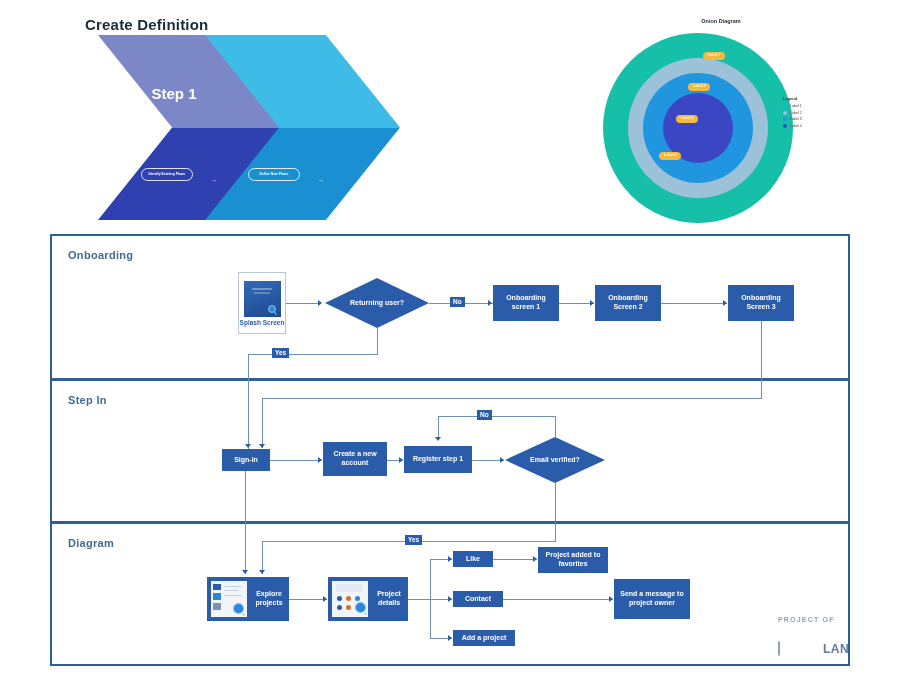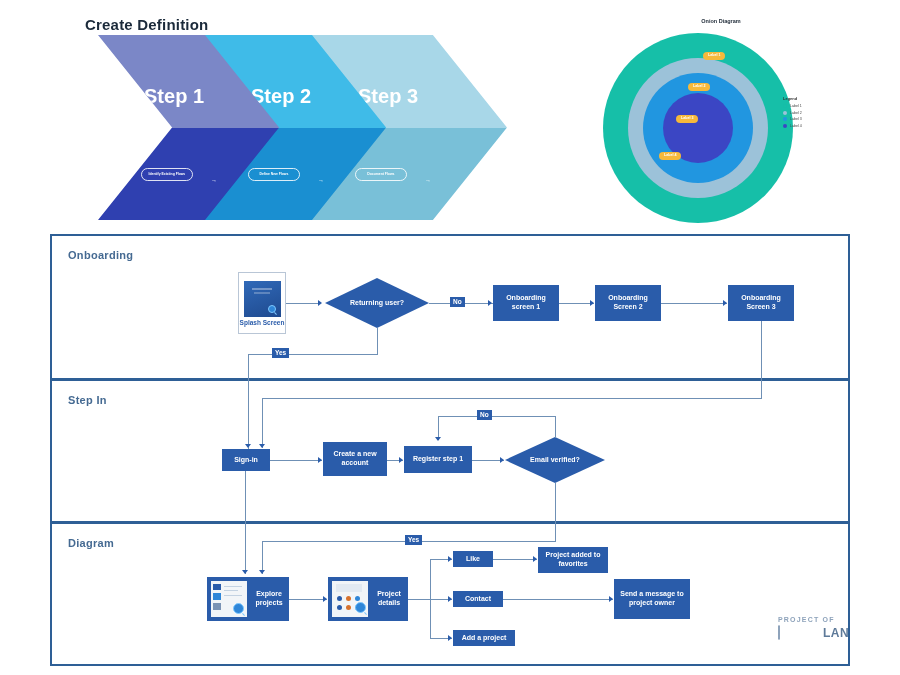--- a/index.html
+++ b/index.html
@@ -19,21 +19,21 @@
     font-size:15px; font-weight:bold; color:#1b2a3a; letter-spacing:.2px;
   }
   .chev {
     position:absolute; top:35px; width:195px; height:185px;
     clip-path: polygon(0 0, 62% 0, 100% 50%, 62% 100%, 0 100%, 38% 50%);
   }
   .chev .top { position:absolute; left:0; top:0; width:100%; height:50%; }
   .chev .bot { position:absolute; left:0; top:50%; width:100%; height:50%; }
   .chev .steplabel {
     position:absolute; left:0; top:27%; width:78%;
-    text-align:center; color:#fff; font-size:20px; font-weight:bold;
+    text-align:center; color:#fff; font-size:15px; font-weight:bold;
   }
   .pill {
     position:absolute; top:72%; left:22%;
     border:1px solid rgba(255,255,255,.85); border-radius:11px;
     padding:3px 6px; min-width:52px; text-align:center;
     color:#fff; font-size:3.4px; font-weight:bold; line-height:1.35;
   }
   .pill-arrow {
     position:absolute; top:76.5%; left:58%;
     color:#fff; font-size:6px;
@@ -144,21 +144,21 @@
   .node-thumb .lbl {
     color:#fff; font-size:7px; font-weight:bold; line-height:1.25;
     text-align:center; flex:1; padding-right:2px;
   }
   .tiny-sq { position:absolute; }
   .tiny-dot { position:absolute; border-radius:50%; }
 
   
   #logo-block { position:absolute; left:778px; top:616px; width:70px; }
   #logo-kicker { font-size:7px; color:#8ea3bb; letter-spacing:1.2px; font-weight:bold; }
-  #logo-row { display:flex; align-items:center; margin-top:2px;gap:41px; }
+  #logo-row { display:flex; align-items:center; margin-top:18px;gap:41px; }
   #logo-mark {
     width:15px; height:15px; border:1.2px solid #8ea3bb; border-radius:2px;
     position:relative; margin-right:2px; overflow:hidden; background:#fff;
   }
   #logo-mark:before {
     content:""; position:absolute; left:1px; top:3px; width:12px; height:4px;
     background:#c5d4e4; border-radius:50%/60%;
   }
   #logo-mark:after {
     content:""; position:absolute; left:1px; top:7px; width:12px; height:5px;
@@ -178,32 +178,24 @@
       <div class="top" style="background:#7b87c7"></div>
       <div class="bot" style="background:#2f40b0"></div>
       <div class="steplabel">Step 1</div>
       <div class="pill">Identify Existing Flows</div>
       <div class="pill-arrow">→</div>
     </div>
 
     <div class="chev" id="chev2">
       <div class="top" style="background:#3fbbe8"></div>
       <div class="bot" style="background:#1a8fd1"></div>
-      <div class="steplabel">Step 2</div>
       <div class="pill">Define New Flows</div>
       <div class="pill-arrow">→</div>
     </div>
 
-    <div class="chev" id="chev3">
-      <div class="top" style="background:#a8d7e8"></div>
-      <div class="bot" style="background:#79c0d8"></div>
-      <div class="steplabel">Step 3</div>
-      <div class="pill">Document Flows</div>
-      <div class="pill-arrow">→</div>
-    </div>
   </div>
 
   <div id="onion-block">
     <div id="onion-title">Onion Diagram</div>
 
     <div class="ring" id="ring1" style="background:#16bfa8"></div>
     <div class="ring" id="ring2" style="background:#9cc2d9"></div>
     <div class="ring" id="ring3" style="background:#2196e0"></div>
     <div class="ring" id="ring4" style="background:#3b46c4"></div>
 

